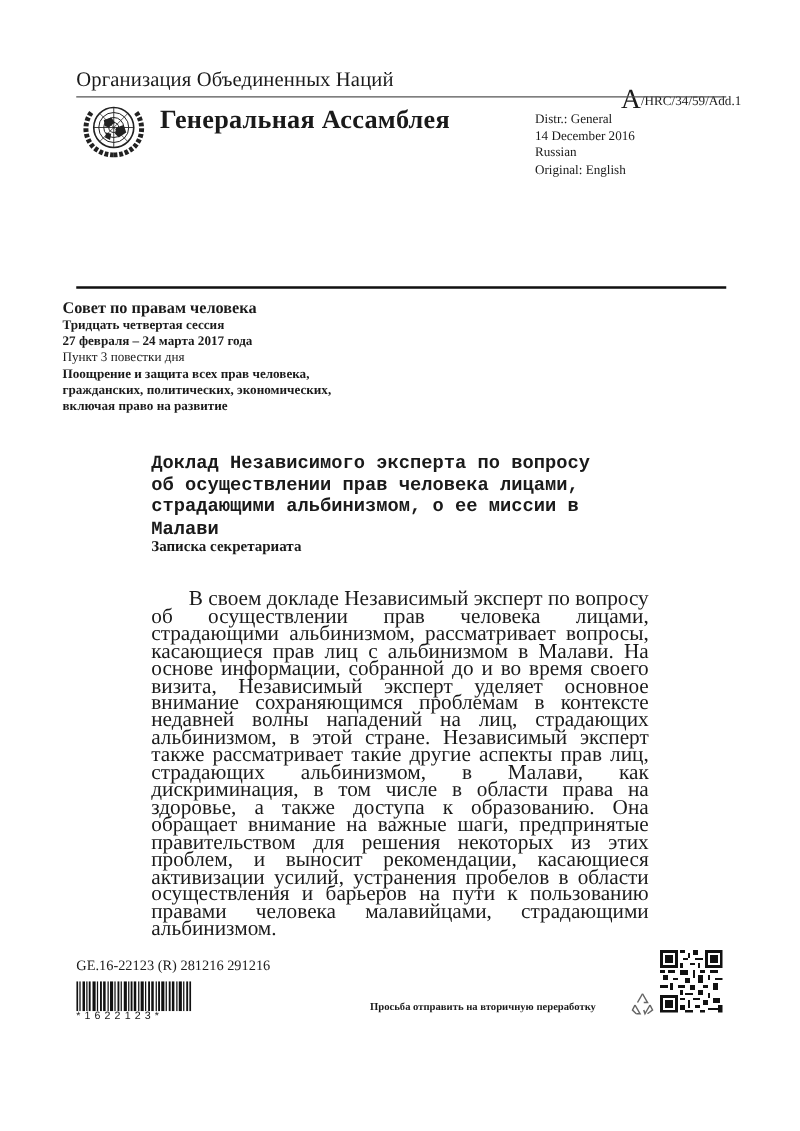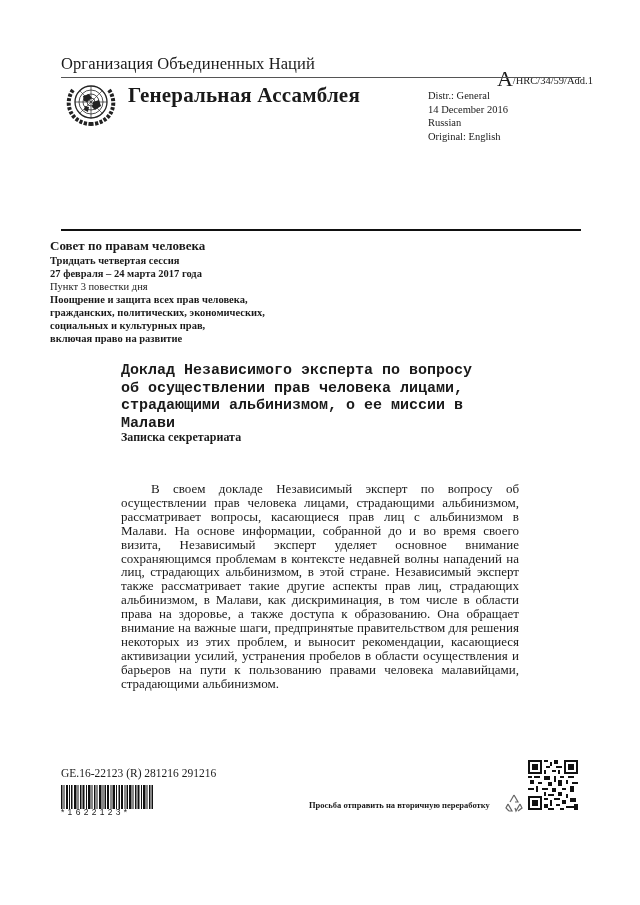--- a/index.html
+++ b/index.html
@@ -83,23 +83,23 @@
       font-weight: bold;
       line-height: 17.5px;
       font-family: Liberation Mono, monospace;
     }
     .note-heading {
       left: 121px; top: 430px;
       font-size: 12px;
       font-weight: bold;
     }
     .summary {
-      left: 121px; top: 482px;
+      left: 121px; top: 472px;
       width: 398px;
-      font-size: 13px;
+      font-size: 17px;
       line-height: 13.9px;
       text-align: justify;
       text-indent: 30px;
       hyphens: manual;
     }
 
     
     .job-number {
       left: 61px; top: 767px;
       font-size: 11.5px;
@@ -110,21 +110,21 @@
     }
     .barcode-text {
       left: 61px; top: 807px;
       width: 92px;
       font-family: "Liberation Sans", sans-serif;
       font-size: 8.5px;
       letter-spacing: 3.3px;
       white-space: nowrap;
     }
     .recycle-text {
-      left: 309px; top: 800px;
+      left: 296px; top: 800px;
       font-size: 8.5px;
       font-weight: bold;
       white-space: nowrap;
     }
     .recycle-icon {
       left: 504px; top: 793px;
       width: 20px; height: 20px;
     }
     .qr-code {
       left: 528px; top: 760px;
@@ -169,21 +169,20 @@
 
 <div class="abs rule-mid"></div>
 
 <div class="abs session">
   <div class="council">Совет по правам человека</div>
   <div class="line b">Тридцать четвертая сессия</div>
   <div class="line b">27 февраля – 24 марта 2017 года</div>
   <div class="line">Пункт 3 повестки дня</div>
   <div class="line b">Поощрение и защита всех прав человека,</div>
   <div class="line b">гражданских, политических, экономических,</div>
-  <div class="line b">социальных и культурных прав,</div>
   <div class="line b">включая право на развитие</div>
 </div>
 
 <div class="abs report-title">
   <div>Доклад Независимого эксперта по вопросу</div>
   <div>об осуществлении прав человека лицами,</div>
   <div>страдающими альбинизмом, о ее миссии в Малави</div>
 </div>
 
 <div class="abs note-heading">Записка секретариата</div>

